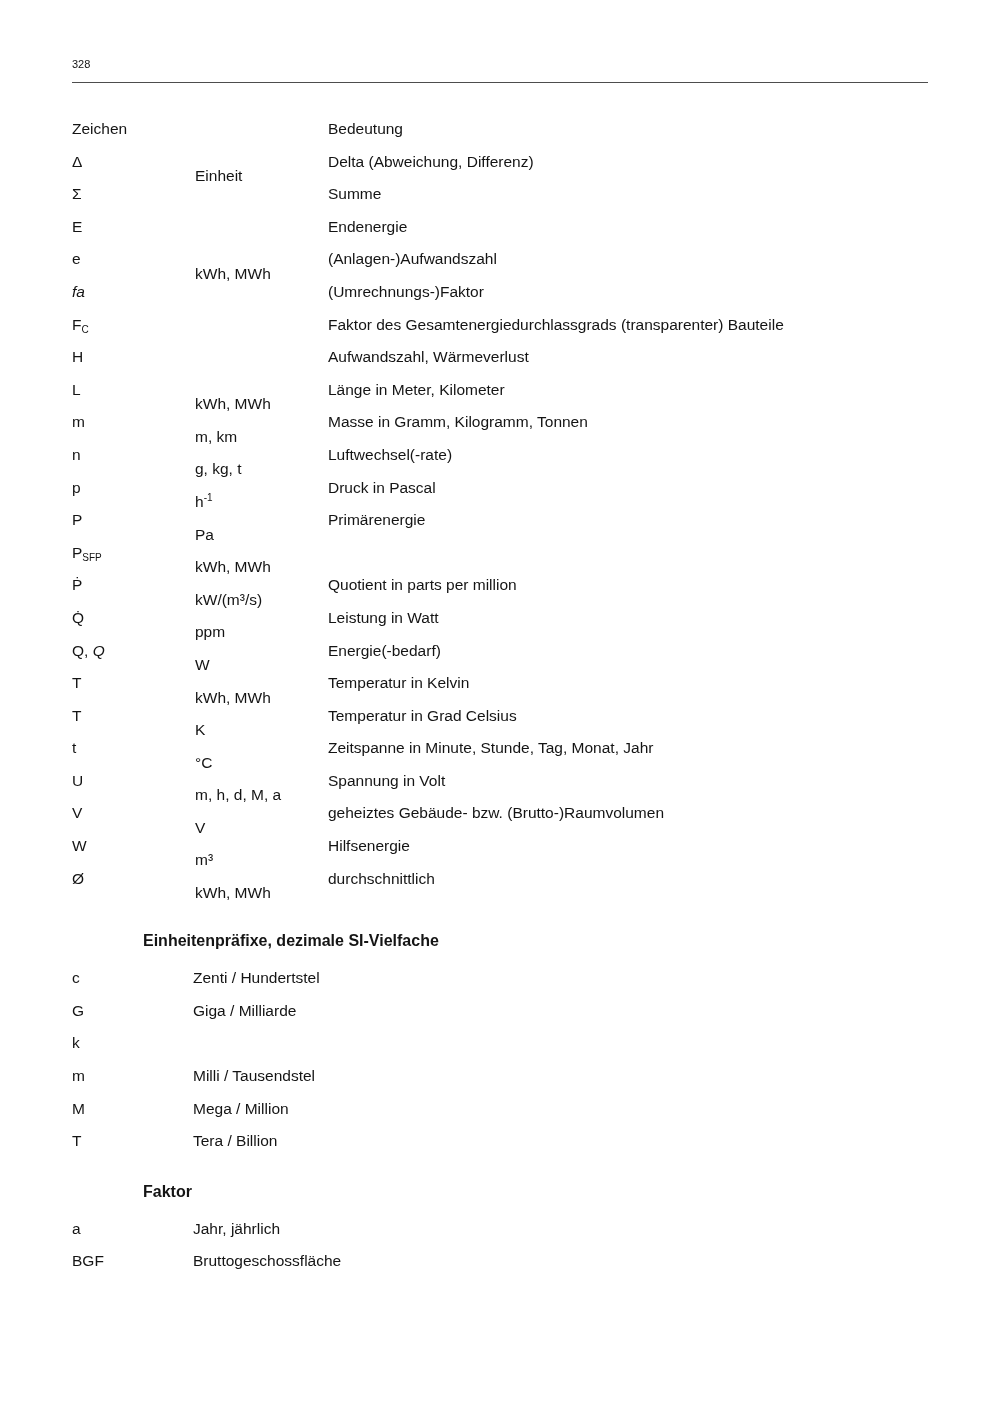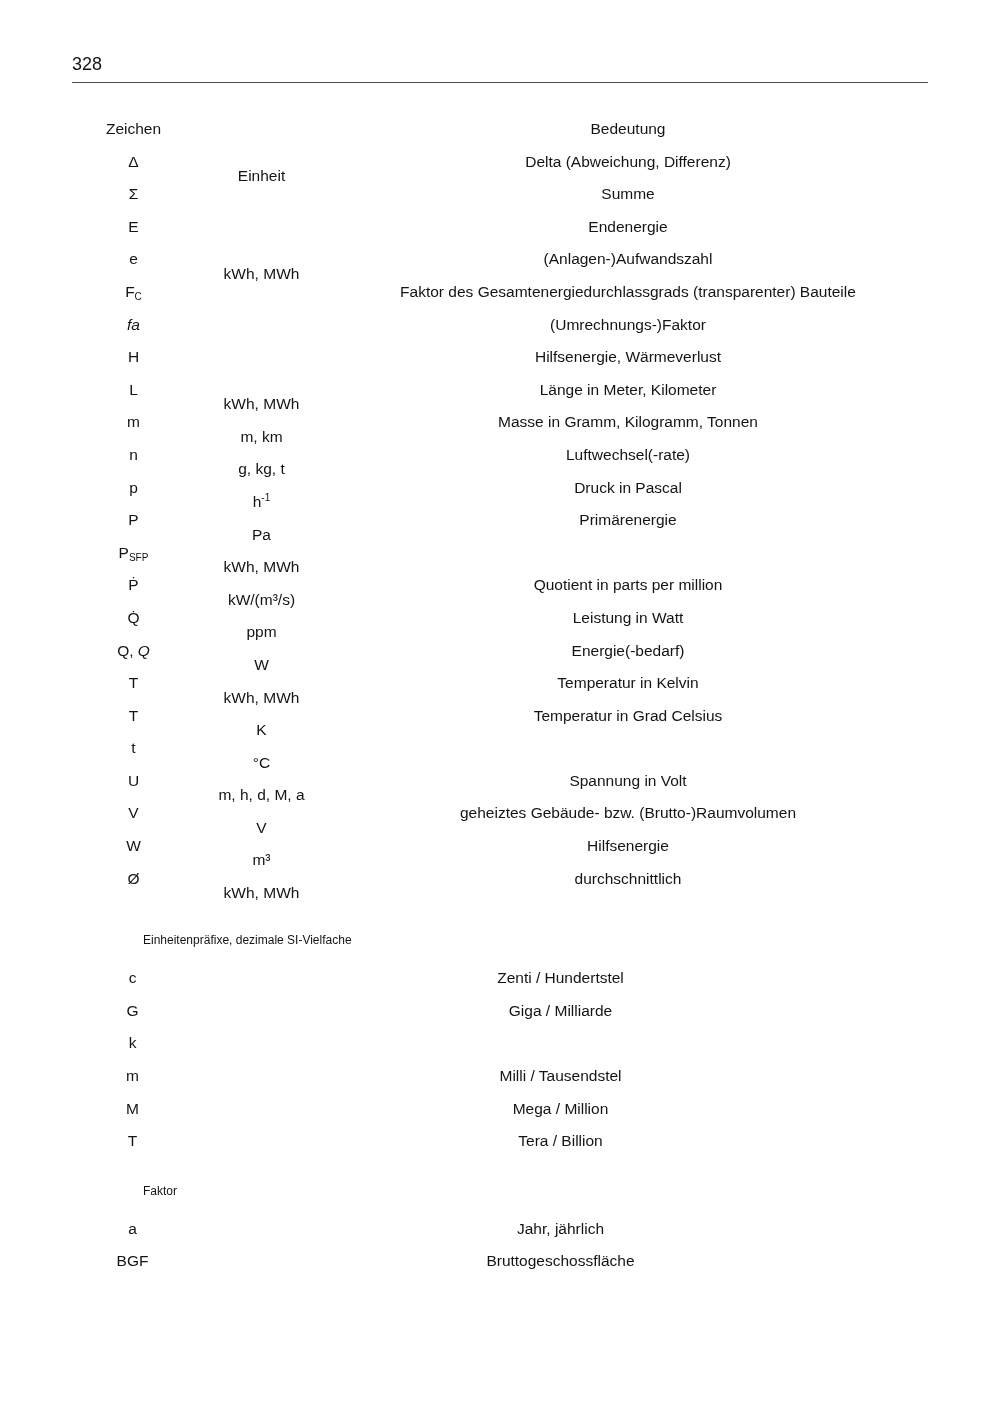--- a/index.html
+++ b/index.html
@@ -4,35 +4,35 @@
 <style>
   * { margin:0; padding:0; box-sizing:border-box; }
   html, body { background:#ffffff; }
   body {
     width:1000px; height:1414px;
     font-family:"Liberation Sans", sans-serif;
     color:#141414;
     position:relative; overflow:hidden;
   }
   .page { padding:56px 72px 0 72px; }
-  .page-number { font-size:18px; line-height:17px; margin-bottom:9px; }
+  .page-number { font-size:11px; line-height:17px; margin-bottom:9px; }
   .rule { border:none; border-top:1px solid #4d4d4d; height:0; }
 
-  .table { margin-top:30px;text-align:center; }
+  .table { margin-top:30px; }
   .row { display:flex; height:32.6px; line-height:32.6px; font-size:15.5px; white-space:nowrap; }
   .cell { overflow:visible; }
   .cell-zeichen  { flex:0 0 123px; }
   .cell-einheit  { flex:0 0 133px;margin-top:47px; }
   .cell-bedeutung{ flex:1 1 auto; }
 
   .table2 { margin-top:12px; }
   .table2 .cell-zeichen { flex:0 0 121px; }
 
   .section-heading {
-    font-size:12px; font-weight:normal;
+    font-size:16px; font-weight:bold;
     margin:36px 0 0 71px; line-height:19px;
   }
   .section-heading.second { margin-top:24px; }
 
   sub { font-size:10px; line-height:0; vertical-align:-3px; }
   sup { font-size:10px; line-height:0; vertical-align:6px; }
   i   { font-style:italic; }
 </style>
 </head>
 <body>
@@ -61,33 +61,33 @@
         <div class="cell cell-zeichen">E</div>
         <div class="cell cell-einheit">kWh, MWh</div>
         <div class="cell cell-bedeutung">Endenergie</div>
       </div>
       <div class="row">
         <div class="cell cell-zeichen">e</div>
         <div class="cell cell-einheit"></div>
         <div class="cell cell-bedeutung">(Anlagen-)Aufwandszahl</div>
       </div>
       <div class="row">
+        <div class="cell cell-zeichen"><i>fa</i></div>
+        <div class="cell cell-einheit"></div>
+        <div class="cell cell-bedeutung">(Umrechnungs-)Faktor</div>
+      </div>
+      <div class="row">
         <div class="cell cell-zeichen">F<sub>C</sub></div>
         <div class="cell cell-einheit"></div>
         <div class="cell cell-bedeutung">Faktor des Gesamtenergiedurchlassgrads (transparenter) Bauteile</div>
       </div>
       <div class="row">
-        <div class="cell cell-zeichen"><i>fa</i></div>
-        <div class="cell cell-einheit"></div>
-        <div class="cell cell-bedeutung">(Umrechnungs-)Faktor</div>
-      </div>
-      <div class="row">
         <div class="cell cell-zeichen">H</div>
         <div class="cell cell-einheit">kWh, MWh</div>
-        <div class="cell cell-bedeutung">Hilfsenergie, Wärmeverlust</div>
+        <div class="cell cell-bedeutung">Aufwandszahl, Wärmeverlust</div>
       </div>
       <div class="row">
         <div class="cell cell-zeichen">L</div>
         <div class="cell cell-einheit">m, km</div>
         <div class="cell cell-bedeutung">Länge in Meter, Kilometer</div>
       </div>
       <div class="row">
         <div class="cell cell-zeichen">m</div>
         <div class="cell cell-einheit">g, kg, t</div>
         <div class="cell cell-bedeutung">Masse in Gramm, Kilogramm, Tonnen</div>
@@ -132,20 +132,21 @@
         <div class="cell cell-bedeutung">Temperatur in Kelvin</div>
       </div>
       <div class="row">
         <div class="cell cell-zeichen">T</div>
         <div class="cell cell-einheit">°C</div>
         <div class="cell cell-bedeutung">Temperatur in Grad Celsius</div>
       </div>
       <div class="row">
         <div class="cell cell-zeichen">t</div>
         <div class="cell cell-einheit">m, h, d, M, a</div>
+        <div class="cell cell-bedeutung">Zeitspanne in Minute, Stunde, Tag, Monat, Jahr</div>
       </div>
       <div class="row">
         <div class="cell cell-zeichen">U</div>
         <div class="cell cell-einheit">V</div>
         <div class="cell cell-bedeutung">Spannung in Volt</div>
       </div>
       <div class="row">
         <div class="cell cell-zeichen">V</div>
         <div class="cell cell-einheit">m³</div>
         <div class="cell cell-bedeutung">geheiztes Gebäude- bzw. (Brutto-)Raumvolumen</div>

